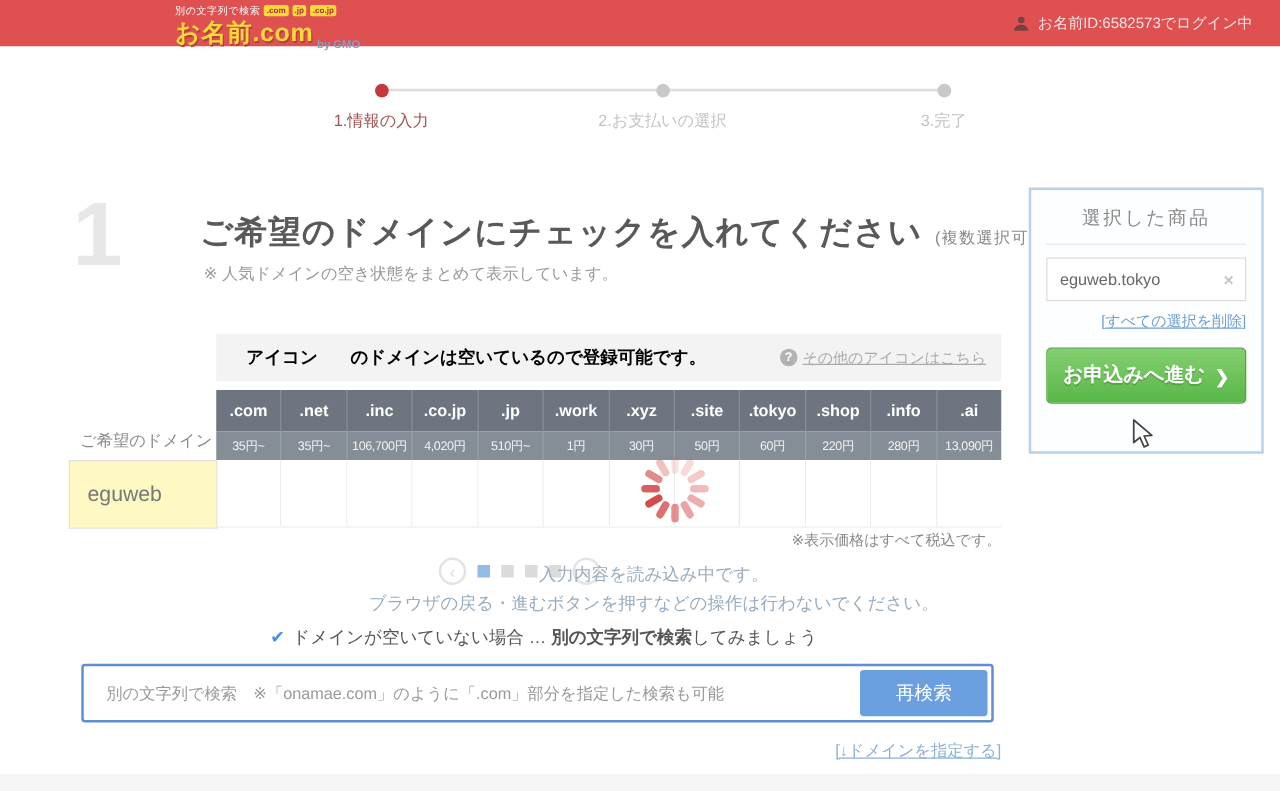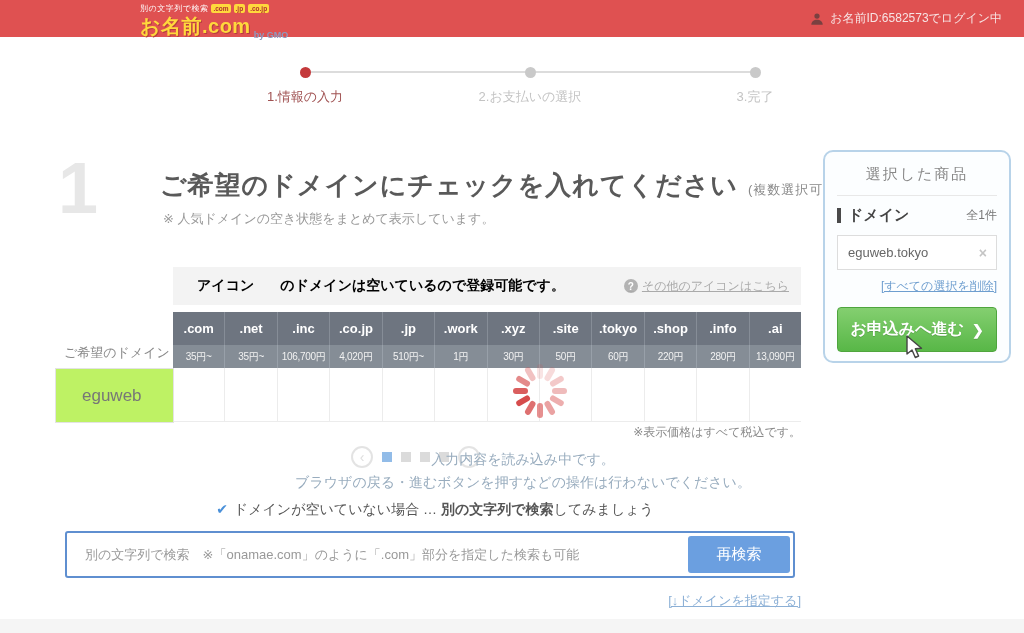--- a/index.html
+++ b/index.html
@@ -49,22 +49,22 @@
   .tld-head { height:33px; background:#6e7580; }
   .tld-head .cell { color:#fff; font-size:13px; font-weight:bold; border-right:1px solid #868d97; }
   .tld-price { height:23px; background:#858d96; }
   .tld-price .cell { color:#f2f2f2; font-size:10px; letter-spacing:-0.3px; border-right:1px solid #98a0a9; }
   .tld-empty { height:54px; background:#fff; border-bottom:1px solid #ececec; }
   .tld-empty .cell { border-right:1px solid #ececec; background:#fff; }
   .cell { flex:1; display:flex; align-items:center; justify-content:center; overflow:hidden; white-space:nowrap; }
   .cell:last-child { border-right:none !important; }
 
   .row-label { position:absolute; left:64px; top:344px; font-size:13px; color:#8a8a8a; }
-  .query-box { position:absolute; left:55px; top:368px; width:119px; height:55px; background:#bef264;
-               border:1px solid #e3e3e3; display:flex; align-items:center; padding-left:26px;
+  .query-box { position:absolute; left:55px; top:368px; width:119px; height:55px; background:#fef9c3;
+               border:1px solid #e3e3e3; display:flex; align-items:center; padding-left:14px;
                font-size:17px; color:#777; }
   .tax-note { position:absolute; right:223px; top:424px; font-size:12px; color:#8a8a8a; }
 
   
   .spinner { position:absolute; left:512px; top:363px; width:56px; height:56px; }
   .spinner i { position:absolute; left:25px; top:1px; width:6px; height:15px; border-radius:3px; background:#d64c4c; transform-origin:3px 27px; }
 
   
   .pager { position:absolute; left:351px; top:446px; display:flex; align-items:center; gap:9px; opacity:0.6; }
   .pager-btn { width:22px; height:22px; border-radius:50%; border:2px solid #d2d2d2; color:#c9c9c9;
@@ -85,21 +85,21 @@
                   padding-left:18px; font-size:13px; color:#888; background:transparent;
                   font-family:"Liberation Sans","DejaVu Sans",sans-serif; }
   .search-input::placeholder { color:#999; opacity:1; }
   .search-btn { position:absolute; right:3px; top:3px; bottom:3px; width:102px; background:#6b9fe0; color:#fff;
                 border:none; border-radius:3px; font-size:15px; cursor:pointer;
                 font-family:Liberation Serif, serif; }
   .specify-link { position:absolute; right:223px; top:592px; font-size:13px; color:#8cb0d6; text-decoration:underline; cursor:pointer; }
 
   
   .cart { position:absolute; left:823px; top:150px; width:188px; height:213px; background:#fcfeff;
-          border:2px solid #b8d3e9; border-radius:10px; }
+          border:2px solid #b8d3e9; border-radius:0; }
   .cart-title { margin-top:13px; text-align:center; font-size:15px; color:#888; letter-spacing:2px; }
   .cart-divider { margin:11px 12px 0; border-top:1px solid #e8e8e8; }
   .cart-cat { margin:10px 12px 0; display:flex; align-items:center; }
   .cat-bar { width:4px; height:15px; background:#4a4a4a; margin-right:7px; }
   .cat-name { font-size:15px; font-weight:bold; color:#444; flex:1; }
   .cat-count { font-size:12px; color:#777; }
   .cart-item { margin:10px 12px 0; height:35px; border:1px solid #dddddd; background:#fff;
                display:flex; align-items:center; padding:0 9px 0 10px; }
   .item-name { flex:1; font-size:13px; color:#666; }
   .item-x { color:#c5c5c5; font-size:14px; font-weight:bold; cursor:pointer; }
@@ -251,25 +251,20 @@
 
   <div class="search-bar">
     <input class="search-input" type="text" placeholder="別の文字列で検索　※「onamae.com」のように「.com」部分を指定した検索も可能" style="">
     <button class="search-btn">再検索</button>
   </div>
   <div class="specify-link">[↓ドメインを指定する]</div>
 
   <aside class="cart">
     <div class="cart-title">選択した商品</div>
     <div class="cart-divider"></div>
-    <div class="cart-cat">
-      <span class="cat-bar"></span>
-      <span class="cat-name">ドメイン</span>
-      <span class="cat-count">全1件</span>
-    </div>
     <div class="cart-item">
       <span class="item-name">eguweb.tokyo</span>
       <span class="item-x">×</span>
     </div>
     <div class="remove-link">[すべての選択を削除]</div>
     <button class="proceed-btn">
       <span>お申込みへ進む</span>
       <span class="proceed-arrow">❯</span>
     </button>
   </aside>

